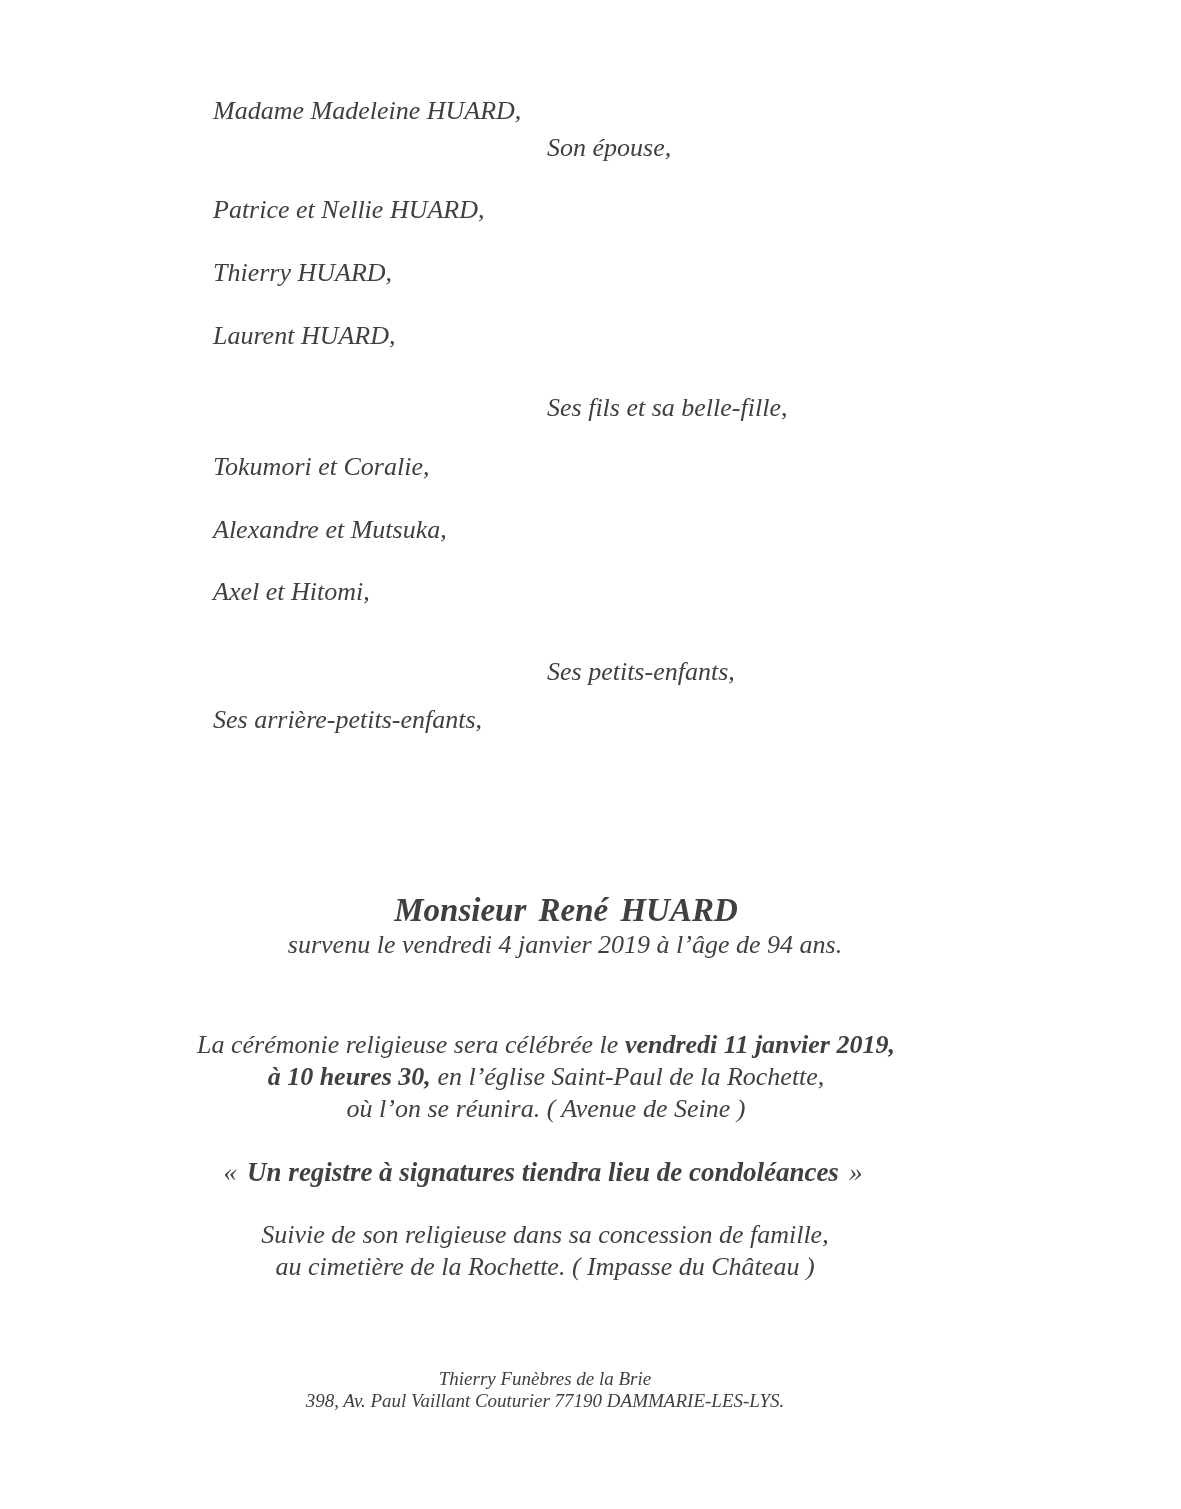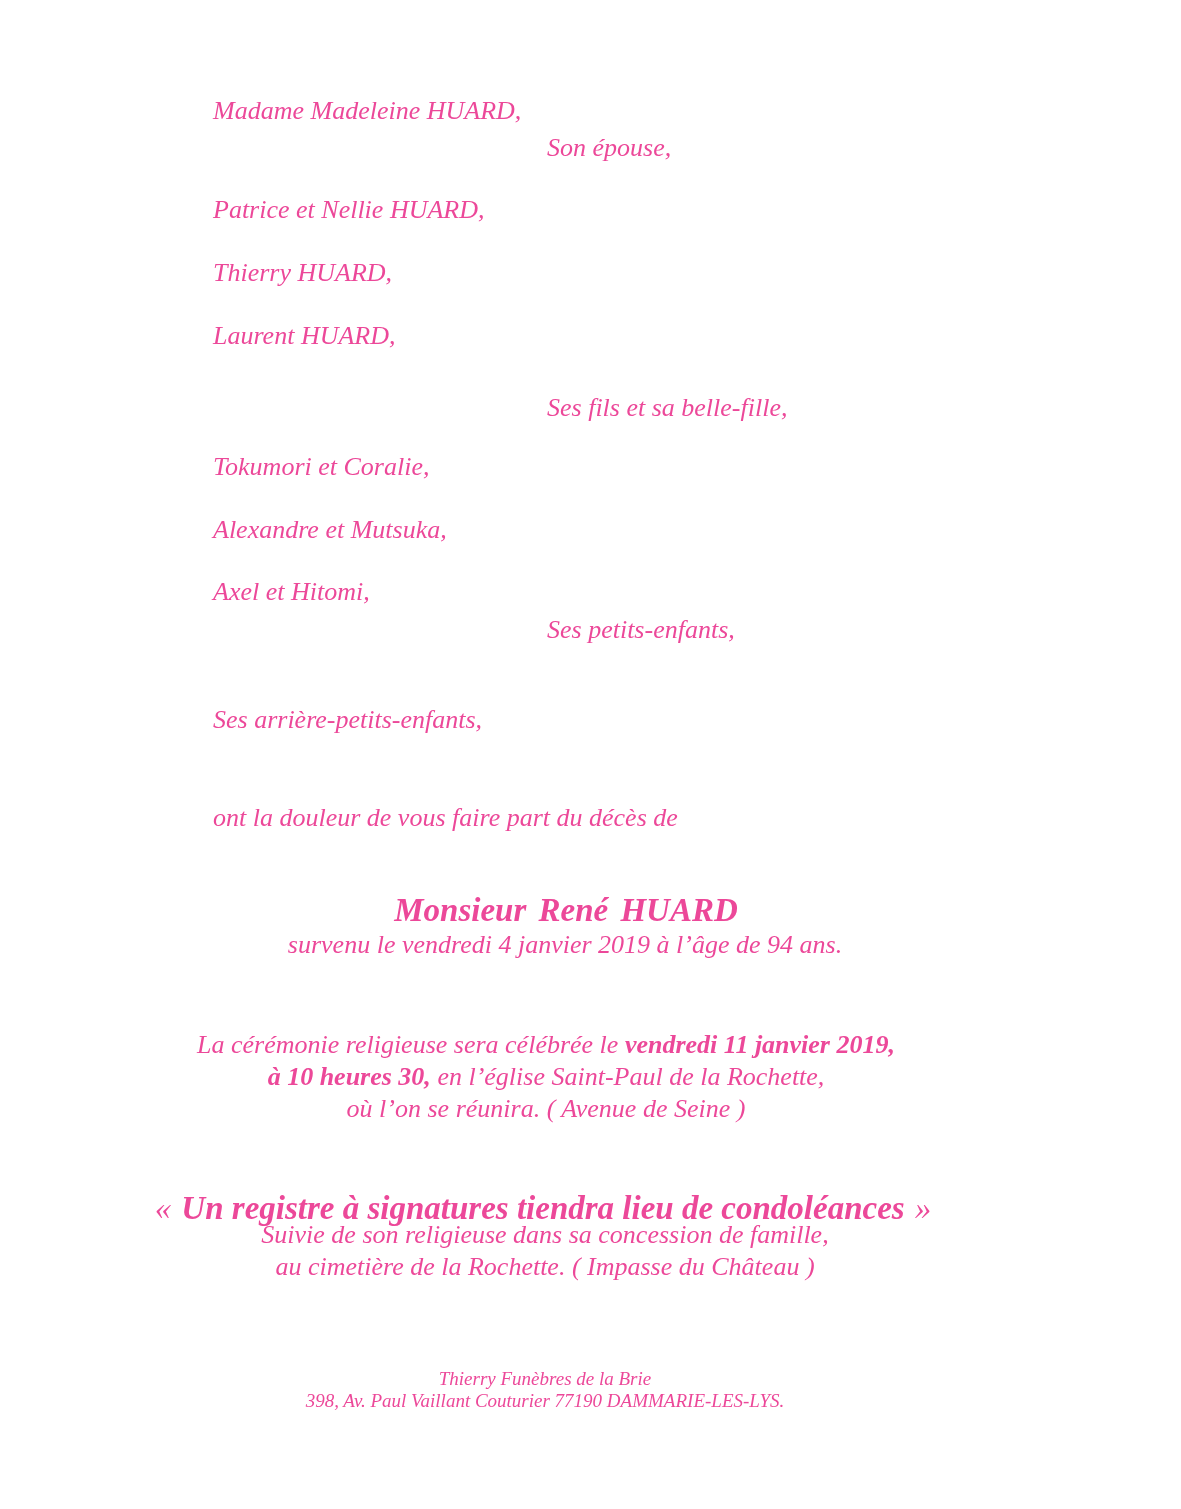--- a/index.html
+++ b/index.html
@@ -7,21 +7,21 @@
     padding: 0;
     background: #ffffff;
   }
   .page {
     position: relative;
     width: 1181px;
     height: 1509px;
     background: #ffffff;
     font-family: "Liberation Serif", "DejaVu Serif", serif;
     font-style: italic;
-    color: #ec4899;
+    color: #404040;
     overflow: hidden;
   }
   .line {
     position: absolute;
     white-space: nowrap;
     font-size: 26px;
     line-height: 32px;
   }
   .name-col  { left: 213px; }
   .rel-col   { left: 547px; text-align: right; }
@@ -46,23 +46,23 @@
   .death-details {
     top: 929px;
     width: 1130px;
   }
 
   .ceremony-block {
     top: 1029px;
     width: 1092px;
   }
   .condolences-line {
-    top: 1192px;
+    top: 1156px;
     width: 1086px;
-    font-size: 33px;
+    font-size: 27px;
     font-family: Liberation Serif, serif;
   }
   .condolences-line .bold-seg { margin: 0 10px; }
   .burial-block {
     top: 1219px;
     width: 1090px;
   }
   .footer-block {
     top: 1368px;
     width: 1090px;
@@ -80,25 +80,24 @@
   <div class="line rel-col" style="top:132px">Son épouse,</div>
 
   <div class="line name-col" style="top:194px">Patrice et Nellie HUARD,</div>
   <div class="line name-col" style="top:257px">Thierry HUARD,</div>
   <div class="line name-col" style="top:320px">Laurent HUARD,</div>
   <div class="line rel-col" style="top:392px">Ses fils et sa belle-fille,</div>
 
   <div class="line name-col" style="top:451px">Tokumori et Coralie,</div>
   <div class="line name-col" style="top:514px">Alexandre et Mutsuka,</div>
   <div class="line name-col" style="top:576px">Axel et Hitomi,</div>
-  <div class="line rel-col" style="top:614px">Ses petits-enfants,</div>
+  <div class="line rel-col" style="top:656px">Ses petits-enfants,</div>
 
   <div class="line name-col" style="top:704px">Ses arrière-petits-enfants,</div>
 
-  <div class="line name-col" style="top:802px">ont la douleur de vous faire part du décès de</div>
 
   <div class="centered deceased-name">Monsieur René HUARD</div>
 
   <div class="centered death-details">survenu le vendredi 4 janvier 2019 à l’âge de 94 ans.</div>
 
   <div class="centered ceremony-block">
     <div><span>La cérémonie religieuse sera célébrée le </span><span class="bold-seg">vendredi 11 janvier 2019,</span></div>
     <div><span class="bold-seg">à 10 heures 30,</span><span> en l’église Saint-Paul de la Rochette,</span></div>
     <div>où l’on se réunira. ( Avenue de Seine )</div>
   </div>

